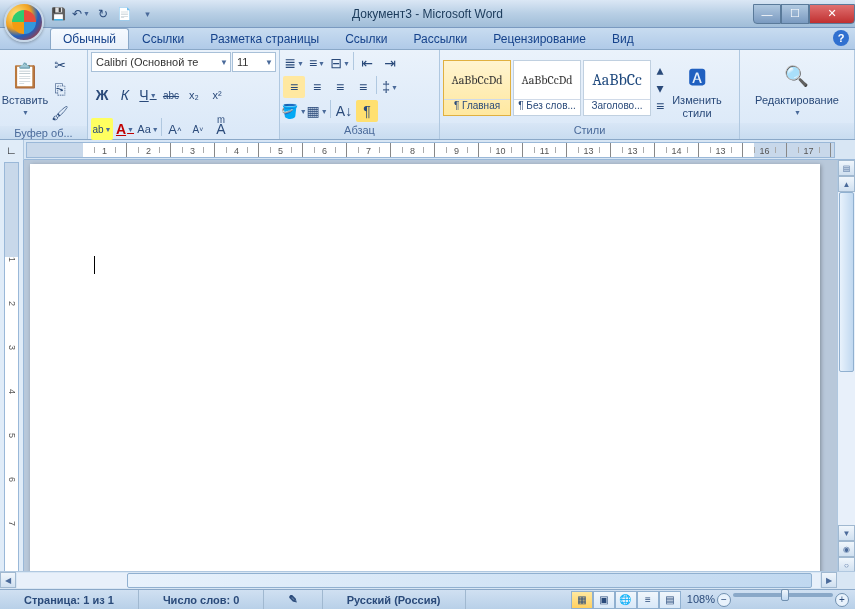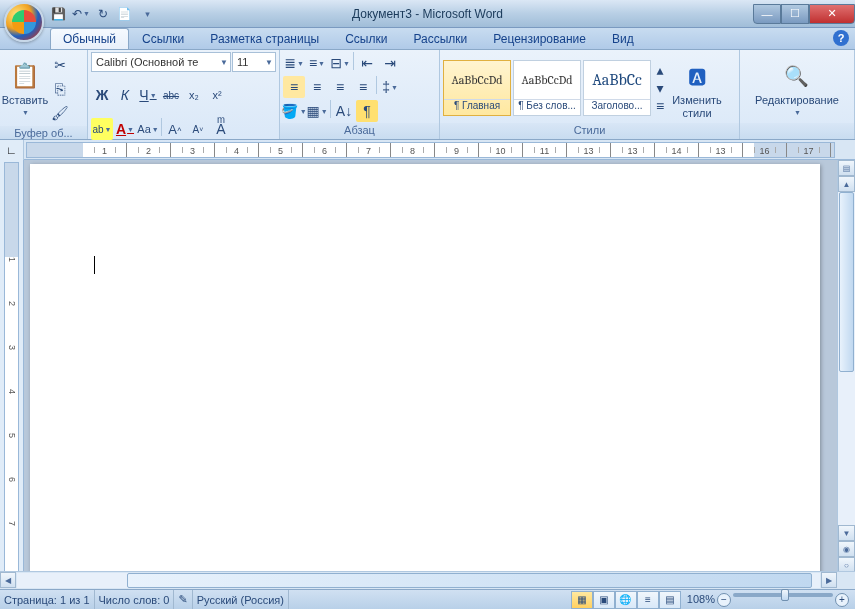--- a/index.html
+++ b/index.html
@@ -72,21 +72,21 @@
 .scroll-btn { height:16px; background:linear-gradient(180deg,#f0f6fc,#d0e0f0); border:1px solid #a0b8d0; display:flex; align-items:center; justify-content:center; font-size:8px; color:#4a6a9a; cursor:pointer; }
 .scroll-track { flex:1; background:#e8f0fa; position:relative; }
 .scroll-thumb { position:absolute; left:1px; right:1px; top:0; height:180px; background:linear-gradient(90deg,#e8f2fc,#c0d8f0); border:1px solid #90b0d0; border-radius:2px; }
 
 .hscroll-row { position:absolute; bottom:20px; left:0; right:0; height:18px; display:flex; background:#d8e6f4; border-top:1px solid #b0c8e0; }
 .hscroll-row .scroll-track { flex:1; position:relative; margin:1px; background:#e8f0fa; }
 .hscroll-row .scroll-thumb { left:110px; right:8px; top:0; bottom:0; height:auto; }
 
 
 .statusbar { position:absolute; bottom:0; left:0; right:0; height:20px; background: linear-gradient(180deg,#d0e0f2,#b8d0e8); border-top:1px solid #8aa8c8; display:flex; align-items:center; font-size:11px; color:#2a4a7a; }
-.status-seg { padding: 0 4px; border-right:1px solid #a0b8d0; height:100%; display:flex; align-items:center; gap:4px; cursor:pointer; }
+.status-seg { padding: 0 24px; border-right:1px solid #a0b8d0; height:100%; display:flex; align-items:center; gap:4px; cursor:pointer;font-weight:bold; }
 .view-btns { margin-left:auto; display:flex; }
 .view-btn { width:22px; height:18px; border:1px solid #90b0d0; background:linear-gradient(180deg,#f0f6fc,#d8e8f8); display:flex; align-items:center; justify-content:center; font-size:10px; cursor:pointer; }
 .view-btn.active { background:linear-gradient(180deg,#ffe8a0,#ffd060); }
 .zoom-area { display:flex; align-items:flex-start; gap:2px; padding:0 6px; }
 .zoom-slider { width:100px; height:4px; background:#8aa8c8; position:relative; border-radius:2px; }
 .zoom-thumb { position:absolute; left:48px; top:-4px; width:8px; height:12px; background:linear-gradient(180deg,#f0f6fc,#c0d8f0); border:1px solid #7090b0; border-radius:2px; cursor:pointer; }
 .zoom-btn { width:14px; height:14px; border-radius:50%; border:1px solid #7090b0; background:#e8f2fc; display:flex; align-items:center; justify-content:center; font-size:10px; cursor:pointer; }
 
 .dd-arrow { font-size:7px; color:#4a6a9a; margin-left:1px; }
 .sep { width:1px; height:18px; background:#b0c8e0; margin:0 1px; }

